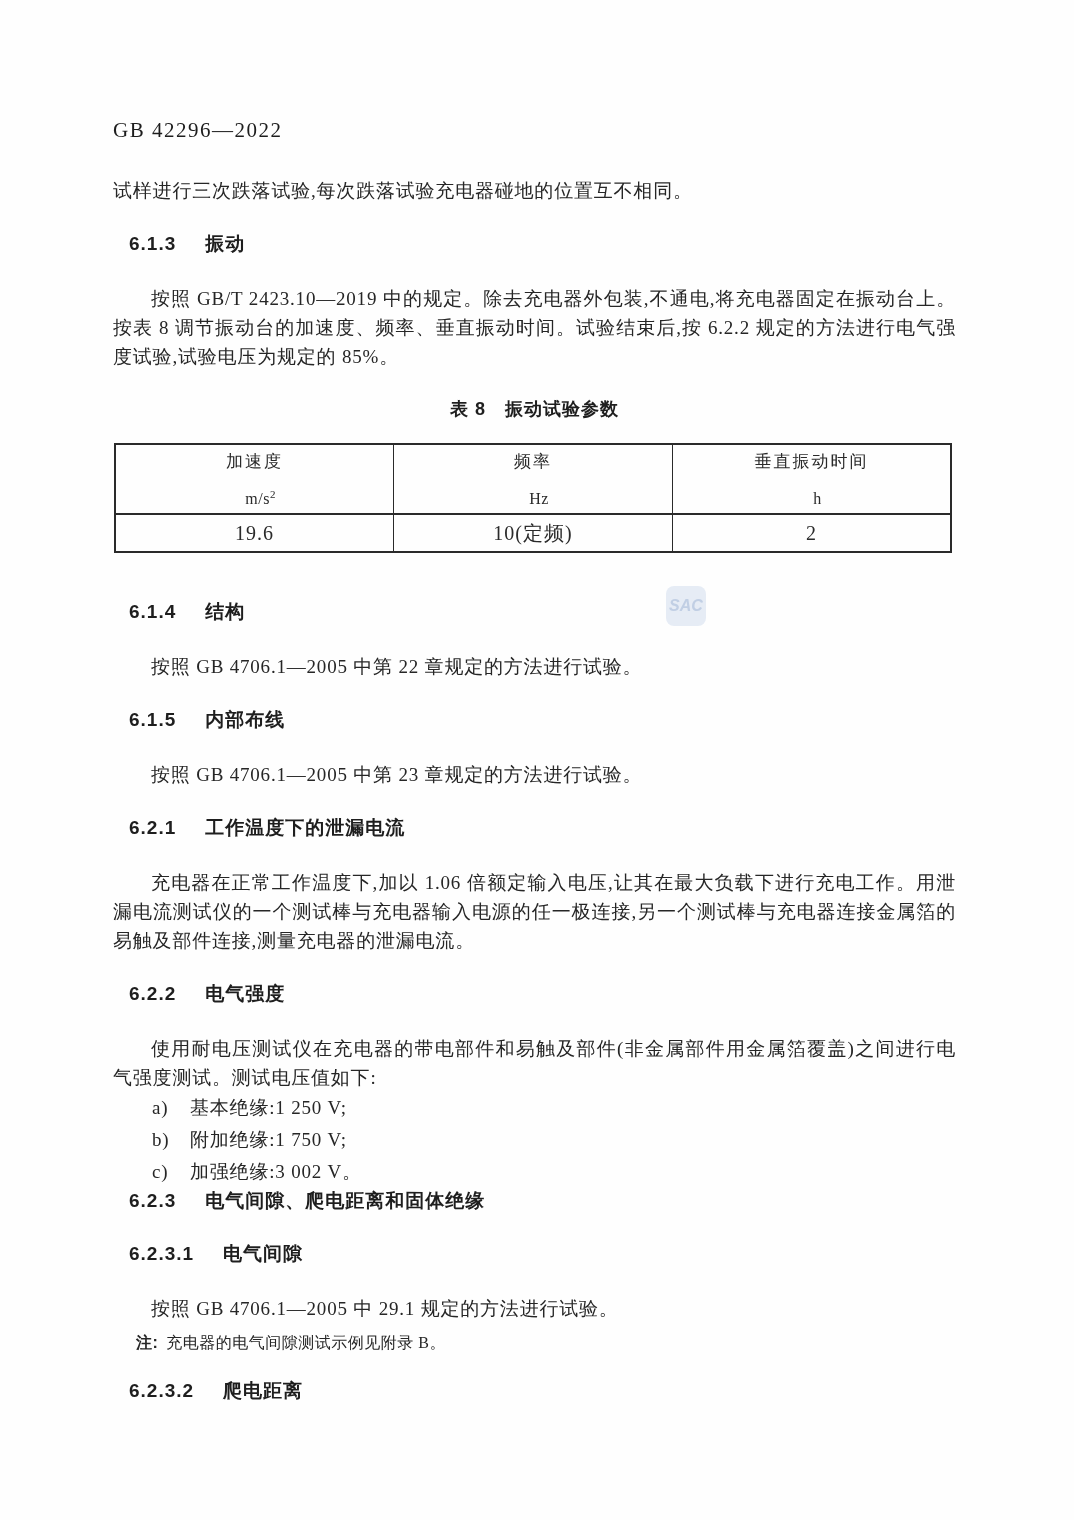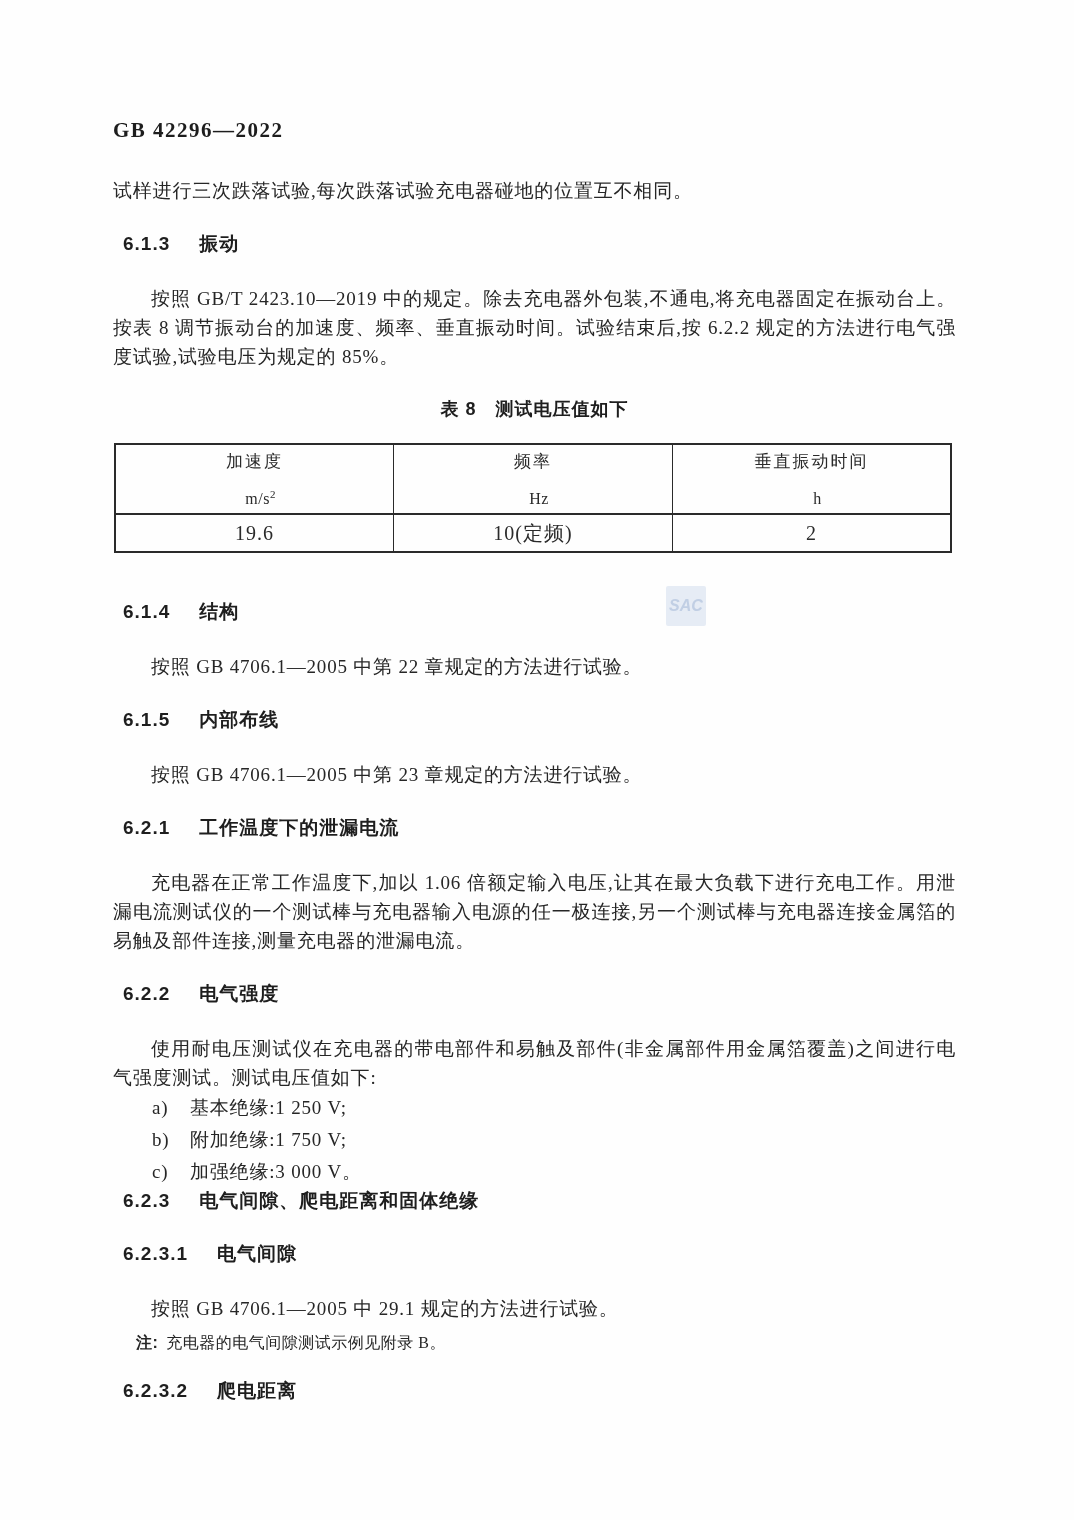--- a/index.html
+++ b/index.html
@@ -8,41 +8,41 @@
     width: 1074px;
     height: 1520px;
     background: #fefefe;
     box-sizing: border-box;
     padding: 118px 118px 0 113px;
     overflow: hidden;
     font-family: "Liberation Serif", "DejaVu Serif", serif;
     color: #262626;
   }
   .doc-header {
-    font-weight: bold;
+    font-weight: normal;
     font-size: 21px;
     letter-spacing: 1.5px;
     color: #1d1d1d;
     margin: 0 0 33px 0;
   }
   .body-p {
     font-size: 19px;
     line-height: 29px;
     letter-spacing: 0.8px;
     text-align: justify;
     margin: 0 0 26px 0;
   }
   .indent { text-indent: 2em; }
   .heading {
     font-family: "Liberation Sans", "DejaVu Sans", sans-serif;
     font-weight: 700;
     font-size: 19px;
     letter-spacing: 1px;
     color: #1e1e1e;
-    margin: 0 0 27px 10px;
+    margin: 0 0 27px 16px;
   }
   .heading .h-num { margin-right: 29px; }
   .table-caption {
     font-family: "Liberation Sans", "DejaVu Sans", sans-serif;
     font-weight: 700;
     font-size: 18px;
     letter-spacing: 1px;
     text-align: center;
     color: #1e1e1e;
     margin: 2px 0 22px 0;
@@ -86,21 +86,21 @@
     margin: -16px 0 24px 23px;
   }
   .note-line .note-label { font-weight: bold; font-family: "Liberation Sans", "DejaVu Sans", sans-serif; margin-right: 8px; }
   .watermark {
     position: absolute;
     left: 666px;
     top: 586px;
     width: 40px;
     height: 40px;
     background: #e2e9f4;
-    border-radius: 2px;
+    border-radius: 8px;
     display: flex;
     align-items: center;
     justify-content: center;
     font-family: "Liberation Sans", "DejaVu Sans", sans-serif;
     font-weight: bold;
     font-style: italic;
     font-size: 16px;
     color: #b7c7e0;
     opacity: 0.85;
   }
@@ -111,21 +111,21 @@
 <div class="page">
 
   <div class="doc-header">GB 42296—2022</div>
 
   <p class="body-p">试样进行三次跌落试验,每次跌落试验充电器碰地的位置互不相同。</p>
 
   <h3 class="heading"><span class="h-num">6.1.3</span><span>振动</span></h3>
 
   <p class="body-p indent">按照 GB/T 2423.10—2019 中的规定。除去充电器外包装,不通电,将充电器固定在振动台上。按表 8 调节振动台的加速度、频率、垂直振动时间。试验结束后,按 6.2.2 规定的方法进行电气强度试验,试验电压为规定的 85%。</p>
 
-  <div class="table-caption"><span class="cap-label">表 8</span><span>测试电压值如下</span></div>
+  <div class="table-caption"><span class="cap-label">表 8</span><span>振动试验参数</span></div>
 
   <table class="param-table">
     <thead>
       <tr>
         <th>
           <div class="col-name">加速度</div>
           <div class="col-unit"><span>m/s</span><sup>2</sup></div>
         </th>
         <th>
           <div class="col-name">频率</div>
@@ -158,21 +158,21 @@
   <h3 class="heading"><span class="h-num">6.2.1</span><span>工作温度下的泄漏电流</span></h3>
 
   <p class="body-p indent">充电器在正常工作温度下,加以 1.06 倍额定输入电压,让其在最大负载下进行充电工作。用泄漏电流测试仪的一个测试棒与充电器输入电源的任一极连接,另一个测试棒与充电器连接金属箔的易触及部件连接,测量充电器的泄漏电流。</p>
 
   <h3 class="heading"><span class="h-num">6.2.2</span><span>电气强度</span></h3>
 
   <p class="body-p indent" style="margin-bottom:0;">使用耐电压测试仪在充电器的带电部件和易触及部件(非金属部件用金属箔覆盖)之间进行电气强度测试。测试电压值如下:</p>
 
   <div class="list-item"><span class="li-label">a)</span><span>基本绝缘:1 250 V;</span></div>
   <div class="list-item"><span class="li-label">b)</span><span>附加绝缘:1 750 V;</span></div>
-  <div class="list-item"><span class="li-label">c)</span><span>加强绝缘:3 000 V。</span></div>
+  <div class="list-item"><span class="li-label">c)</span><span>加强绝缘:3 002 V。</span></div>
 
 
   <h3 class="heading"><span class="h-num">6.2.3</span><span>电气间隙、爬电距离和固体绝缘</span></h3>
 
   <h3 class="heading"><span class="h-num">6.2.3.1</span><span>电气间隙</span></h3>
 
   <p class="body-p indent">按照 GB 4706.1—2005 中 29.1 规定的方法进行试验。</p>
 
   <div class="note-line"><span class="note-label">注:</span><span>充电器的电气间隙测试示例见附录 B。</span></div>
 

